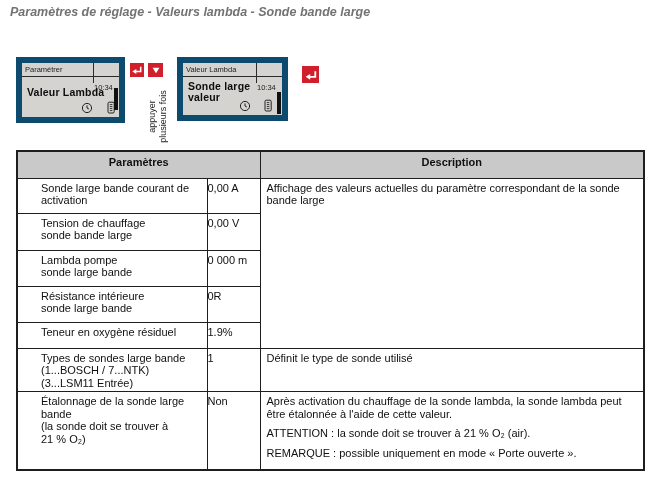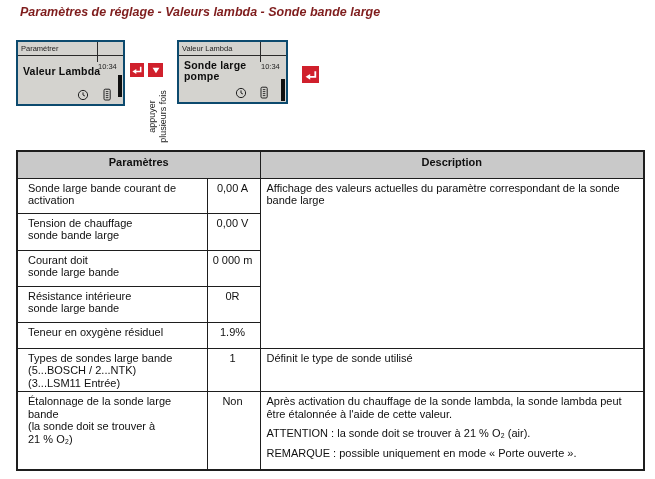--- a/index.html
+++ b/index.html
@@ -4,29 +4,30 @@
 <style>
   html,body { margin:0; padding:0; }
   body {
     width:655px; height:479px; background:#ffffff; position:relative;
     font-family:"Liberation Sans","DejaVu Sans",sans-serif; color:#111;
     overflow:hidden;
   }
 
   
   .page-title {
-    position:absolute; left:20px; top:5px;
-    font-size:12.5px; font-weight:bold; font-style:italic; color:#7f1d1d;
+    position:absolute; left:10px; top:5px;
+    font-size:12.5px; font-weight:bold; font-style:italic; color:#737373;
     white-space:nowrap;
   }
 
   
   .screen {
-    position:absolute; background:#d4d3cf; border:2px solid #0c4a6e;
+    position:absolute; background:#d4d3cf; border:6px solid #0c4a6e;
     box-sizing:border-box;
+    margin-top:17px;
   }
   #screen1 { left:16px;  top:40px; width:109px; height:66px; }
   #screen2 { left:177px; top:40px; width:111px; height:64px; }
   .scr-head { display:flex; height:13px; border-bottom:1px solid #2a2a2a; font-size:7.5px; color:#222; }
   .scr-menu { flex:1; padding:2px 0 0 3px; white-space:nowrap; overflow:hidden; }
   .scr-time { width:25px; border-left:1px solid #2a2a2a; padding-top:20px; text-align:left; }
   .scr-body { font-weight:bold; font-size:10.5px; line-height:11px; color:#0d0d0d; padding:10px 0 0 5px; letter-spacing:0.2px; }
   #screen2 .scr-body { padding-top:4px; }
   .scr-icons { position:absolute; bottom:2px; left:0; width:100%; height:14px; }
   .clock-ic   { position:absolute; bottom:1px; }
@@ -57,22 +58,22 @@
   table.tbl {
     position:absolute; left:16px; top:150px; width:627px;
     border-collapse:collapse; table-layout:fixed;
     font-size:11px; color:#101010; border:2px solid #1e1e1e;
   }
   .tbl td, .tbl th { border:1px solid #1e1e1e; vertical-align:top; line-height:12.5px; }
   .tbl th {
     background:#c9c9c9; font-weight:bold; text-align:center;
     font-size:11px; padding:4px 0 3px 0;
   }
-  .param-cell { padding:3px 4px 2px 10px; }
-  .value-cell { text-align:center; padding:3px 2px 2px 0; }
+  .param-cell { padding:3px 4px 2px 23px; }
+  .value-cell { text-align:left; padding:3px 2px 2px 0; }
   .desc-cell  { padding:3px 6px 2px 6px; }
   .desc-cell p { margin:0 0 7px 0; }
   .desc-cell p:last-child { margin-bottom:8px; }
 </style>
 </head>
 <body>
 
 <div class="page-title">Paramètres de réglage - Valeurs lambda - Sonde bande large</div>
 
 <div class="screen" id="screen1">
@@ -113,21 +114,21 @@
   <div>plusieurs fois</div>
 </div>
 
 <div class="screen" id="screen2">
   <div class="scr-head">
     <div class="scr-menu">Valeur Lambda</div>
     <div class="scr-time">10:34</div>
   </div>
   <div class="scr-body">
     <div>Sonde large</div>
-    <div>pompe</div>
+    <div>valeur</div>
   </div>
   <div class="scr-icons">
     <svg class="clock-ic" width="12" height="12" viewBox="0 0 12 12">
       <circle cx="6" cy="6" r="4.6" fill="none" stroke="#222" stroke-width="1"></circle>
       <path d="M6 3.4 L6 6 L7.9 7" fill="none" stroke="#222" stroke-width="1"></path>
     </svg>
     <svg class="battery-ic" width="10" height="13" viewBox="0 0 10 13">
       <rect x="2" y="1.2" width="6.2" height="10.8" rx="1.2" fill="none" stroke="#222" stroke-width="1"></rect>
       <path d="M3.8 3.6 H6.4 M3.8 5.6 H6.4 M3.8 7.6 H6.4 M3.8 9.6 H6.4" stroke="#222" stroke-width="0.9"></path>
     </svg>
@@ -166,21 +167,21 @@
   <tr style="height:37px">
     <td class="param-cell">
       <div>Tension de chauffage</div>
       <div>sonde bande large</div>
     </td>
     <td class="value-cell">0,00 V</td>
   </tr>
 
   <tr style="height:36px">
     <td class="param-cell">
-      <div>Courant doit</div>
+      <div>Lambda pompe</div>
       <div>sonde large bande</div>
     </td>
     <td class="value-cell">0 000 m</td>
   </tr>
 
   <tr style="height:36px">
     <td class="param-cell">
       <div>Résistance intérieure</div>
       <div>sonde large bande</div>
     </td>
@@ -190,21 +191,21 @@
   <tr style="height:26px">
     <td class="param-cell">
       <div>Teneur en oxygène résiduel</div>
     </td>
     <td class="value-cell">1.9%</td>
   </tr>
 
   <tr style="height:43px">
     <td class="param-cell">
       <div>Types de sondes large bande</div>
-      <div>(5...BOSCH / 2...NTK)</div>
+      <div>(1...BOSCH / 7...NTK)</div>
       <div>(3...LSM11 Entrée)</div>
     </td>
     <td class="value-cell">1</td>
     <td class="desc-cell">Définit le type de sonde utilisé</td>
   </tr>
 
   <tr style="height:68px">
     <td class="param-cell">
       <div>Étalonnage de la sonde large bande</div>
       <div>(la sonde doit se trouver à</div>

